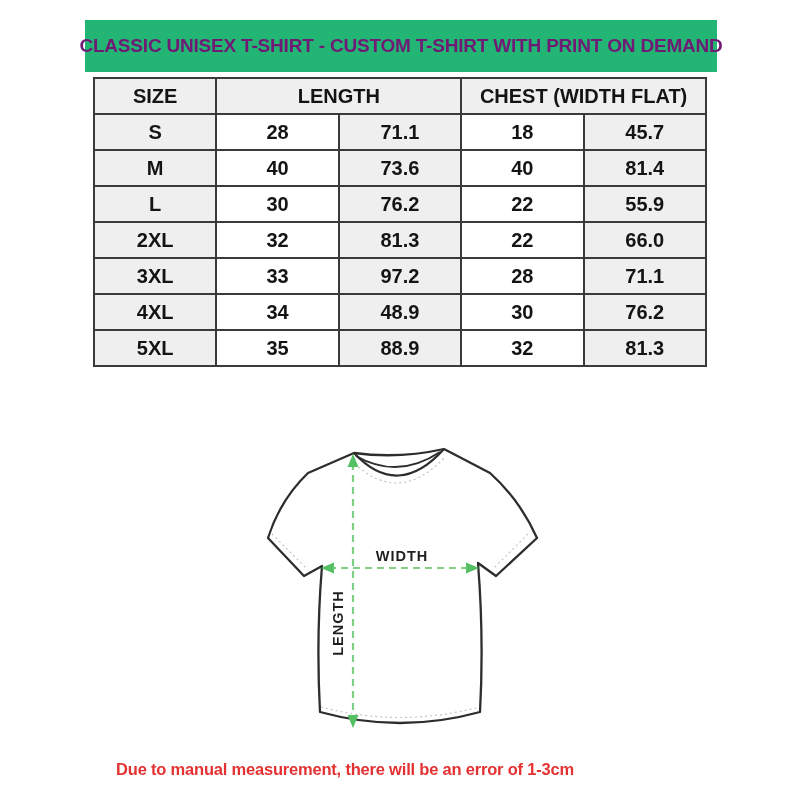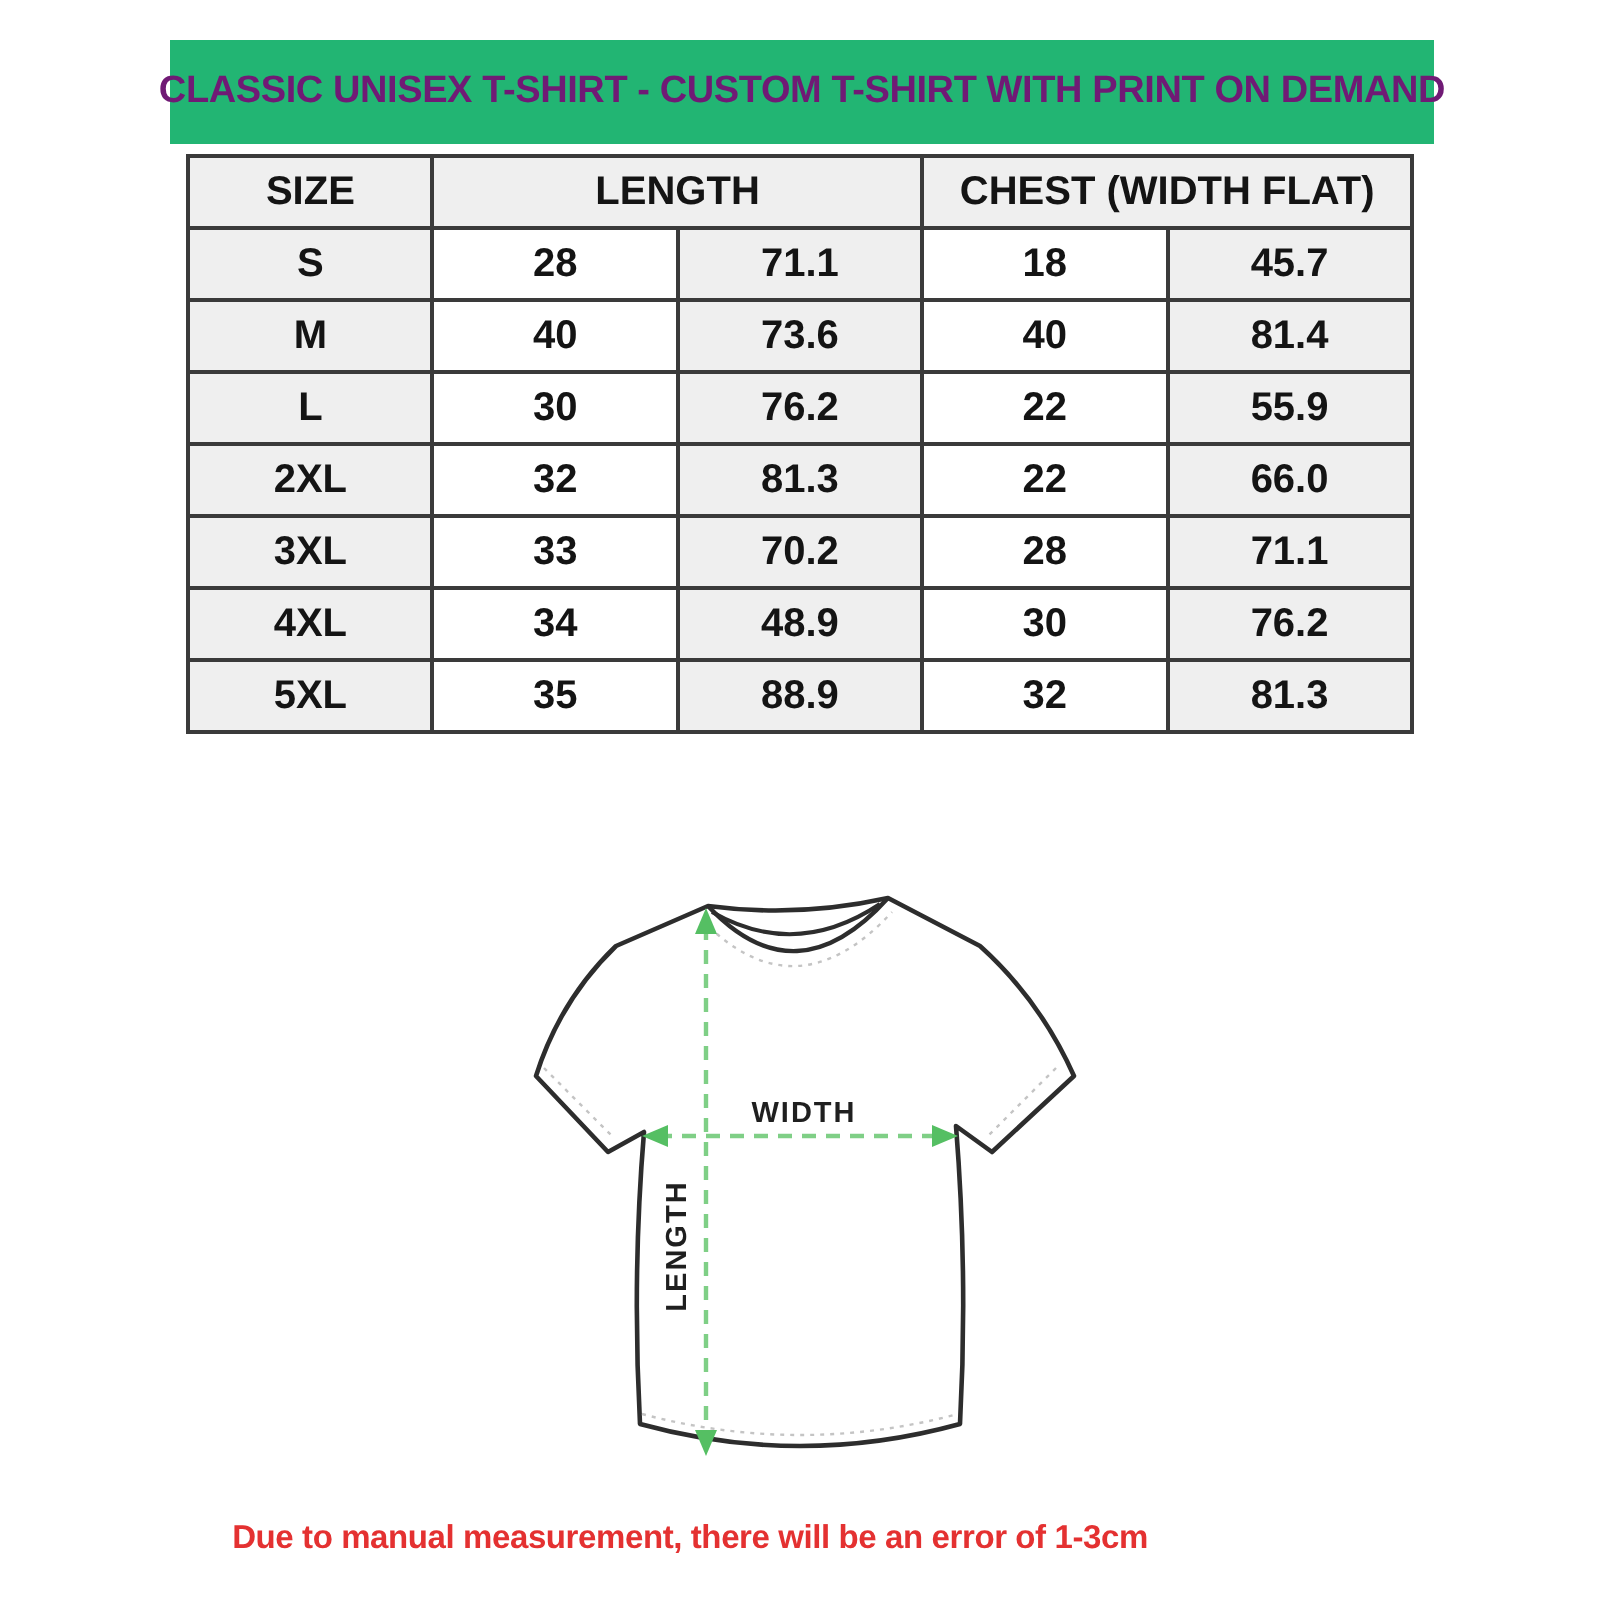--- a/index.html
+++ b/index.html
@@ -81,21 +81,21 @@
       <tr>
         <td class="g">2XL</td>
         <td class="w">32</td>
         <td class="g">81.3</td>
         <td class="w">22</td>
         <td class="g">66.0</td>
       </tr>
       <tr>
         <td class="g">3XL</td>
         <td class="w">33</td>
-        <td class="g">70.2</td>
+        <td class="g">97.2</td>
         <td class="w">28</td>
         <td class="g">71.1</td>
       </tr>
       <tr>
         <td class="g">4XL</td>
         <td class="w">34</td>
         <td class="g">48.9</td>
         <td class="w">30</td>
         <td class="g">76.2</td>
       </tr>

